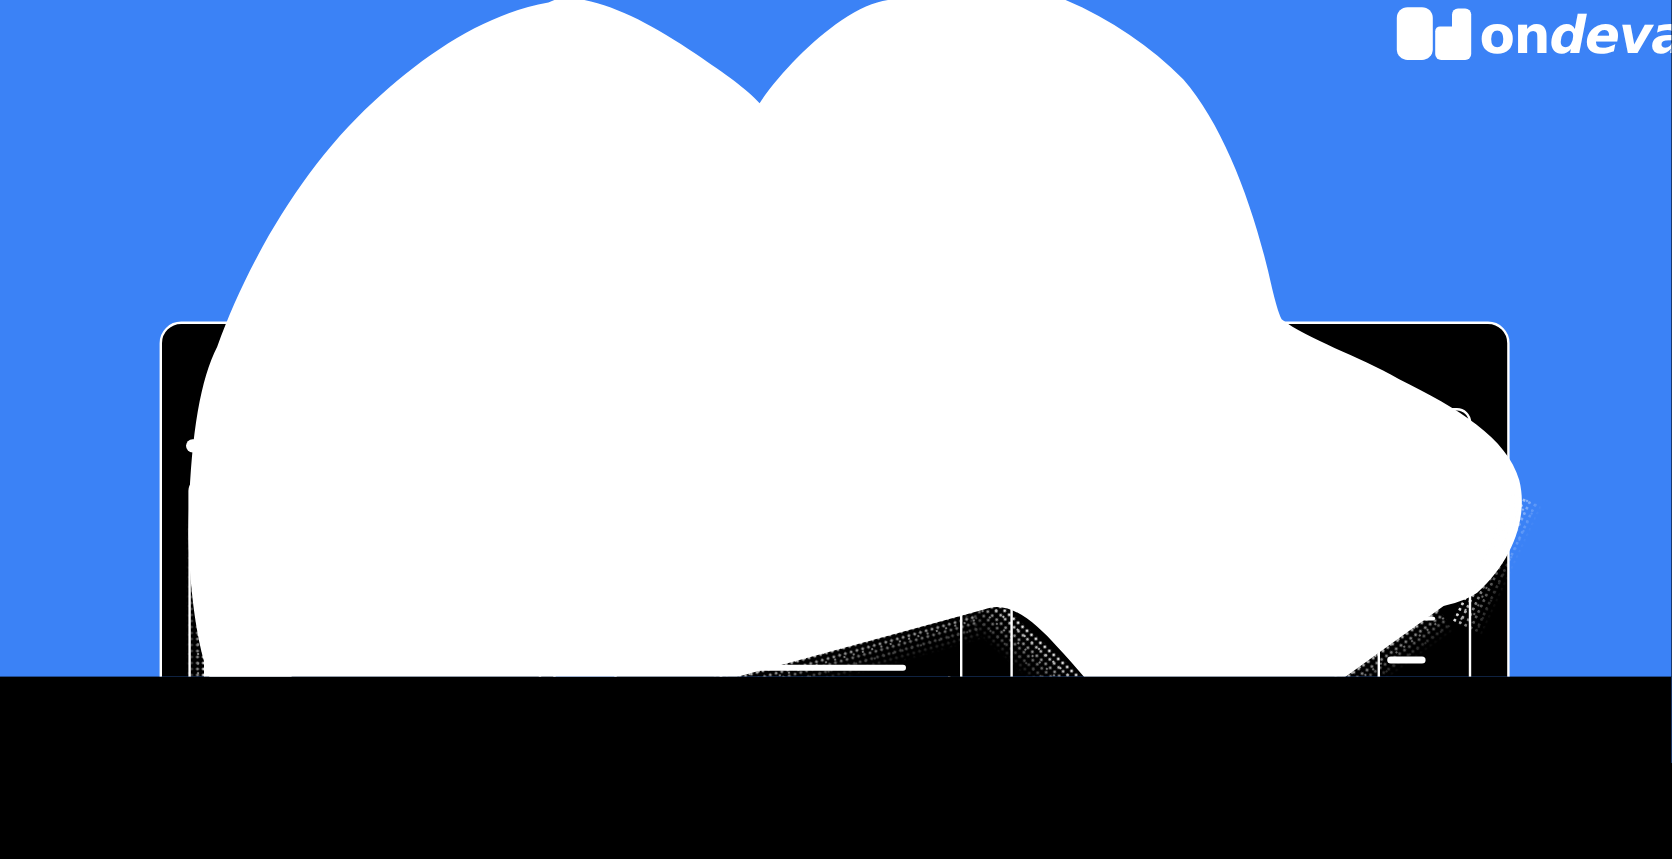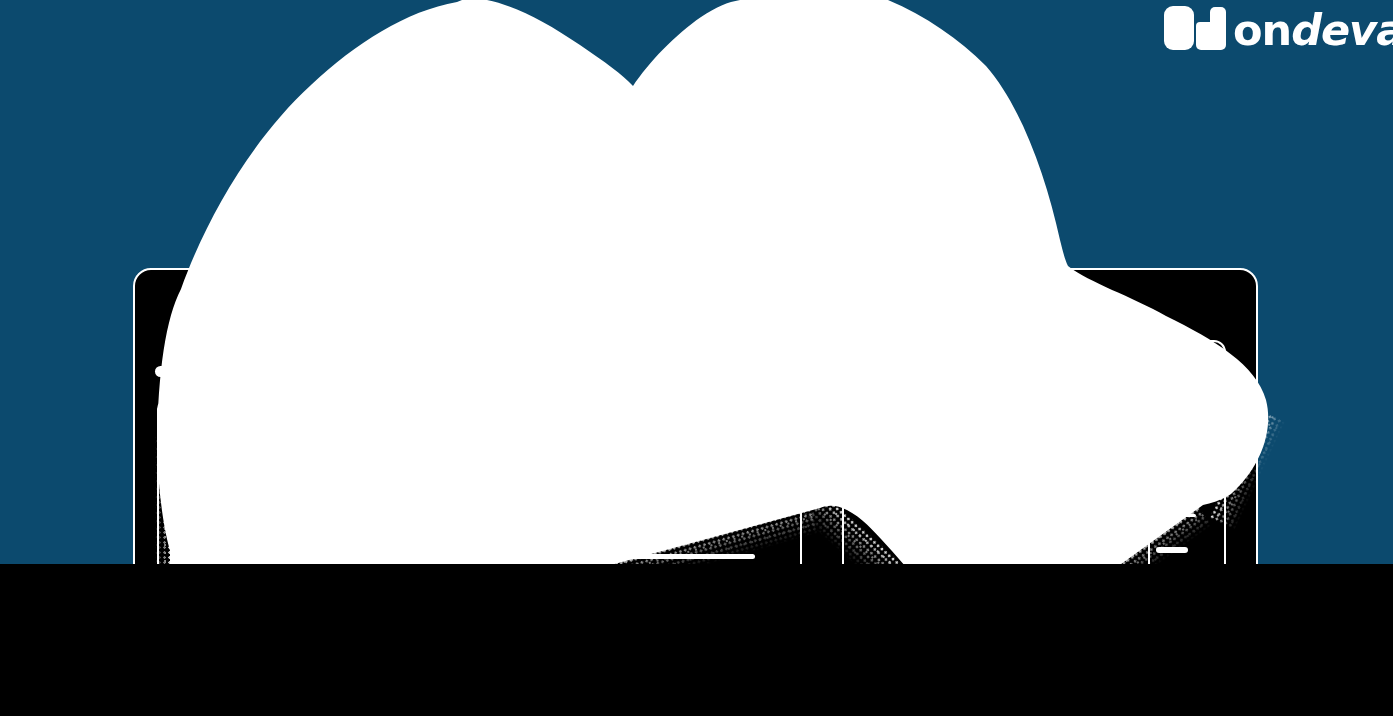--- a/index.html
+++ b/index.html
@@ -1,19 +1,19 @@
 <!DOCTYPE html>
 <html><head>
 <meta charset="utf-8">
 <style>
   * { margin:0; padding:0; box-sizing:border-box; }
   html,body { background:#000; }
   #stage {
     position:relative; width:1393px; height:564px;
-    background:#0c4a6e; overflow:hidden;
+    background:#3b82f6; overflow:hidden;
     font-family:"DejaVu Sans", "Liberation Sans", sans-serif;
   }
 
   
   .frame { position:absolute; border:2px solid #fff; background:#000; }
   .win-left  { left:133px; top:268px; width:330px; height:470px; border-radius:18px; z-index:1; }
   .win-right { left:790px; top:268px; width:468px; height:441px; border-radius:18px; z-index:2; }
   .card-mid  { left:512px; top:430px; width:290px; height:280px; border-radius:16px; z-index:3; }
 
   .panel { position:absolute; border:2px solid #fff; background:transparent; }

